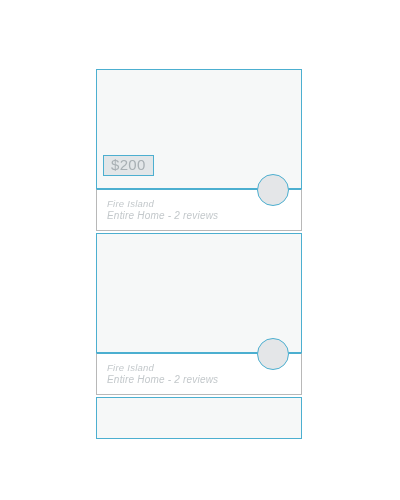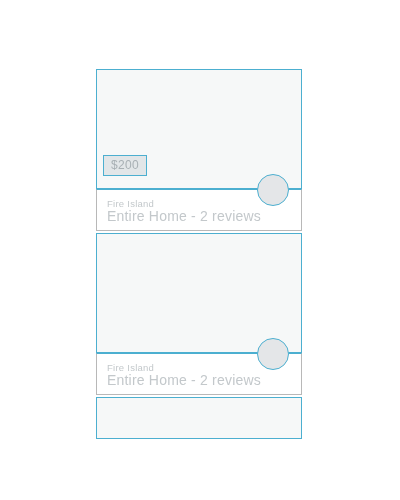--- a/index.html
+++ b/index.html
@@ -50,46 +50,47 @@
 
   
   .price-badge {
     box-sizing: border-box;
     margin: 0 0 12px 6px;
     min-width: 40px;
     padding: 3px 7px 4px 7px;
     background: #e2e6e8;
     border: 1.5px solid #4cafd0;
     color: #a8b0b4;
-    font-size: 12px;
+    font-size: 15px;
     line-height: 12px;
     letter-spacing: 0.3px;
     white-space: nowrap;
   }
 
   
   .card-info {
     position: relative;
     box-sizing: border-box;
     width: 100%;
     background: #ffffff;
     border: 1px solid #b8b8b8;
     border-top: 1px solid #4cafd0;
     padding: 7px 0 8px 10px;
+    font-style: italic;
   }
   .info-title {
     color: #c3c8cb;
     font-size: 9.5px;
     line-height: 13px;
     letter-spacing: 0.25px;
     white-space: nowrap;
   }
   .info-subtitle {
     color: #c3c8cb;
-    font-size: 14px;
+    font-size: 10px;
     line-height: 12px;
     letter-spacing: 0.2px;
     white-space: nowrap;
   }
 
   
   .host-avatar {
     position: absolute;
     right: 12px;
     bottom: -18px;

